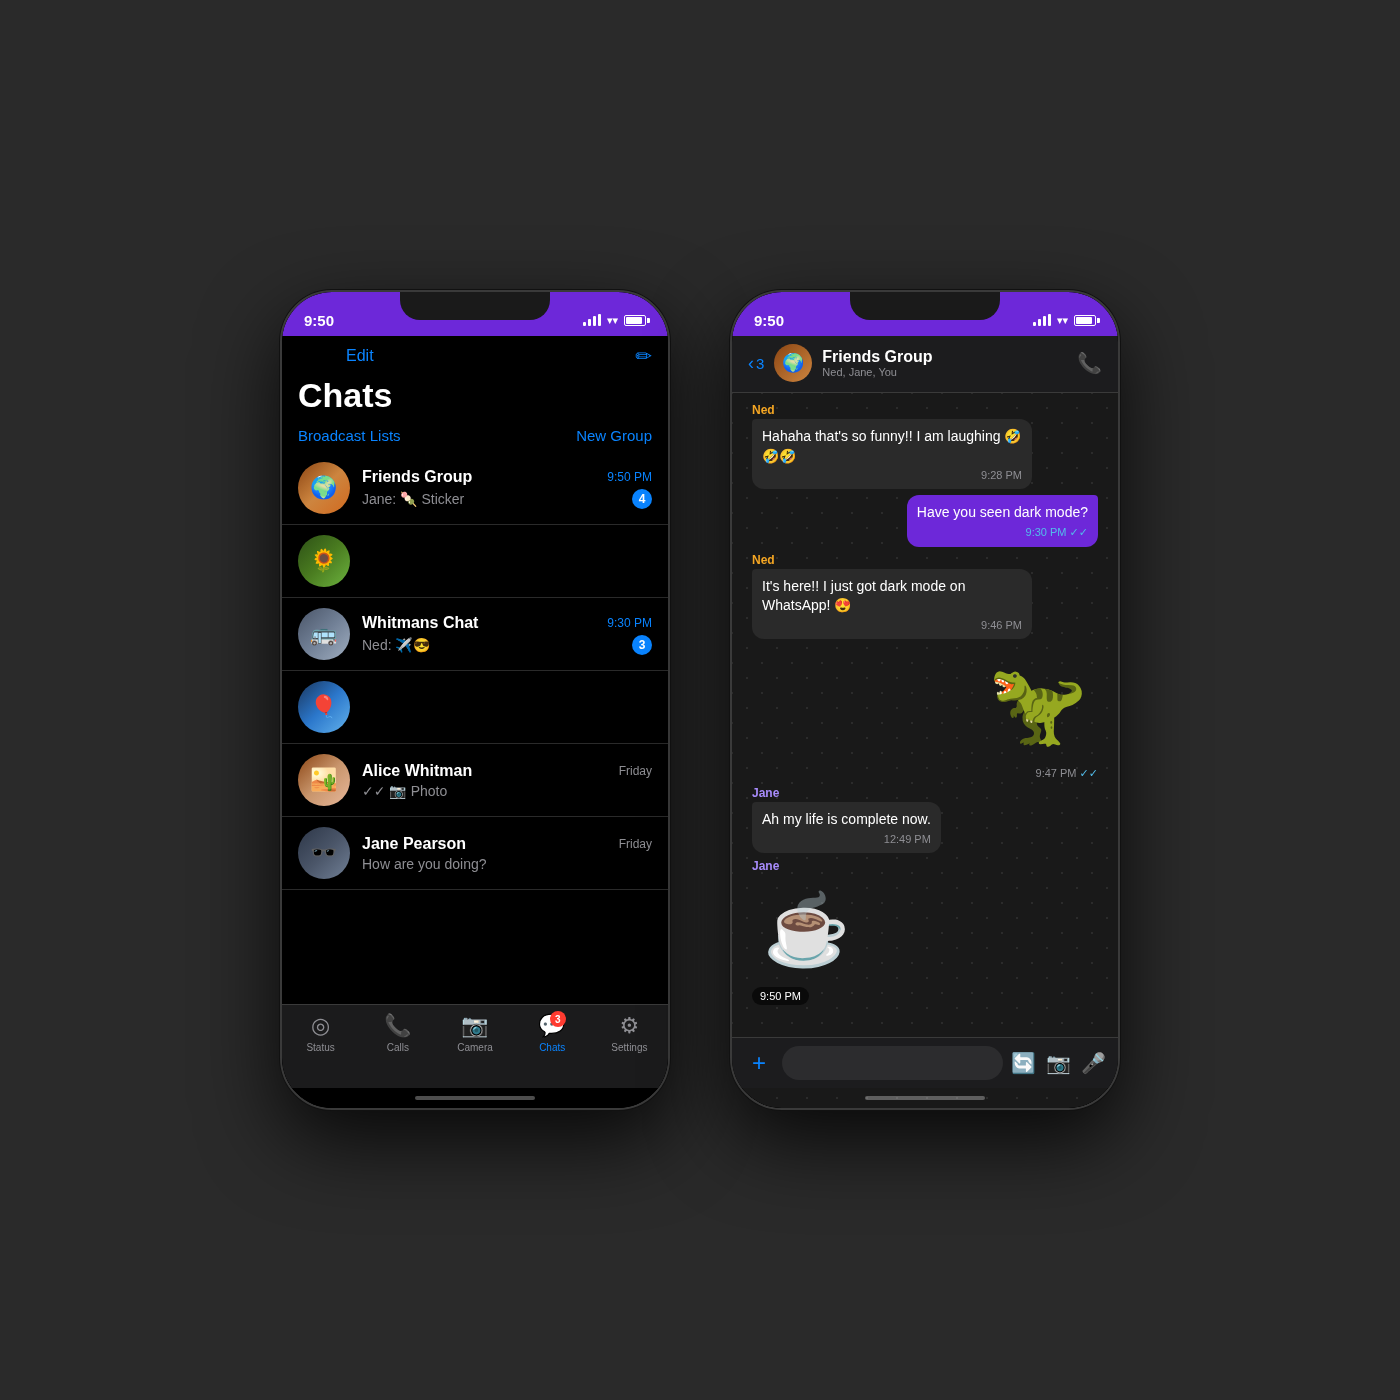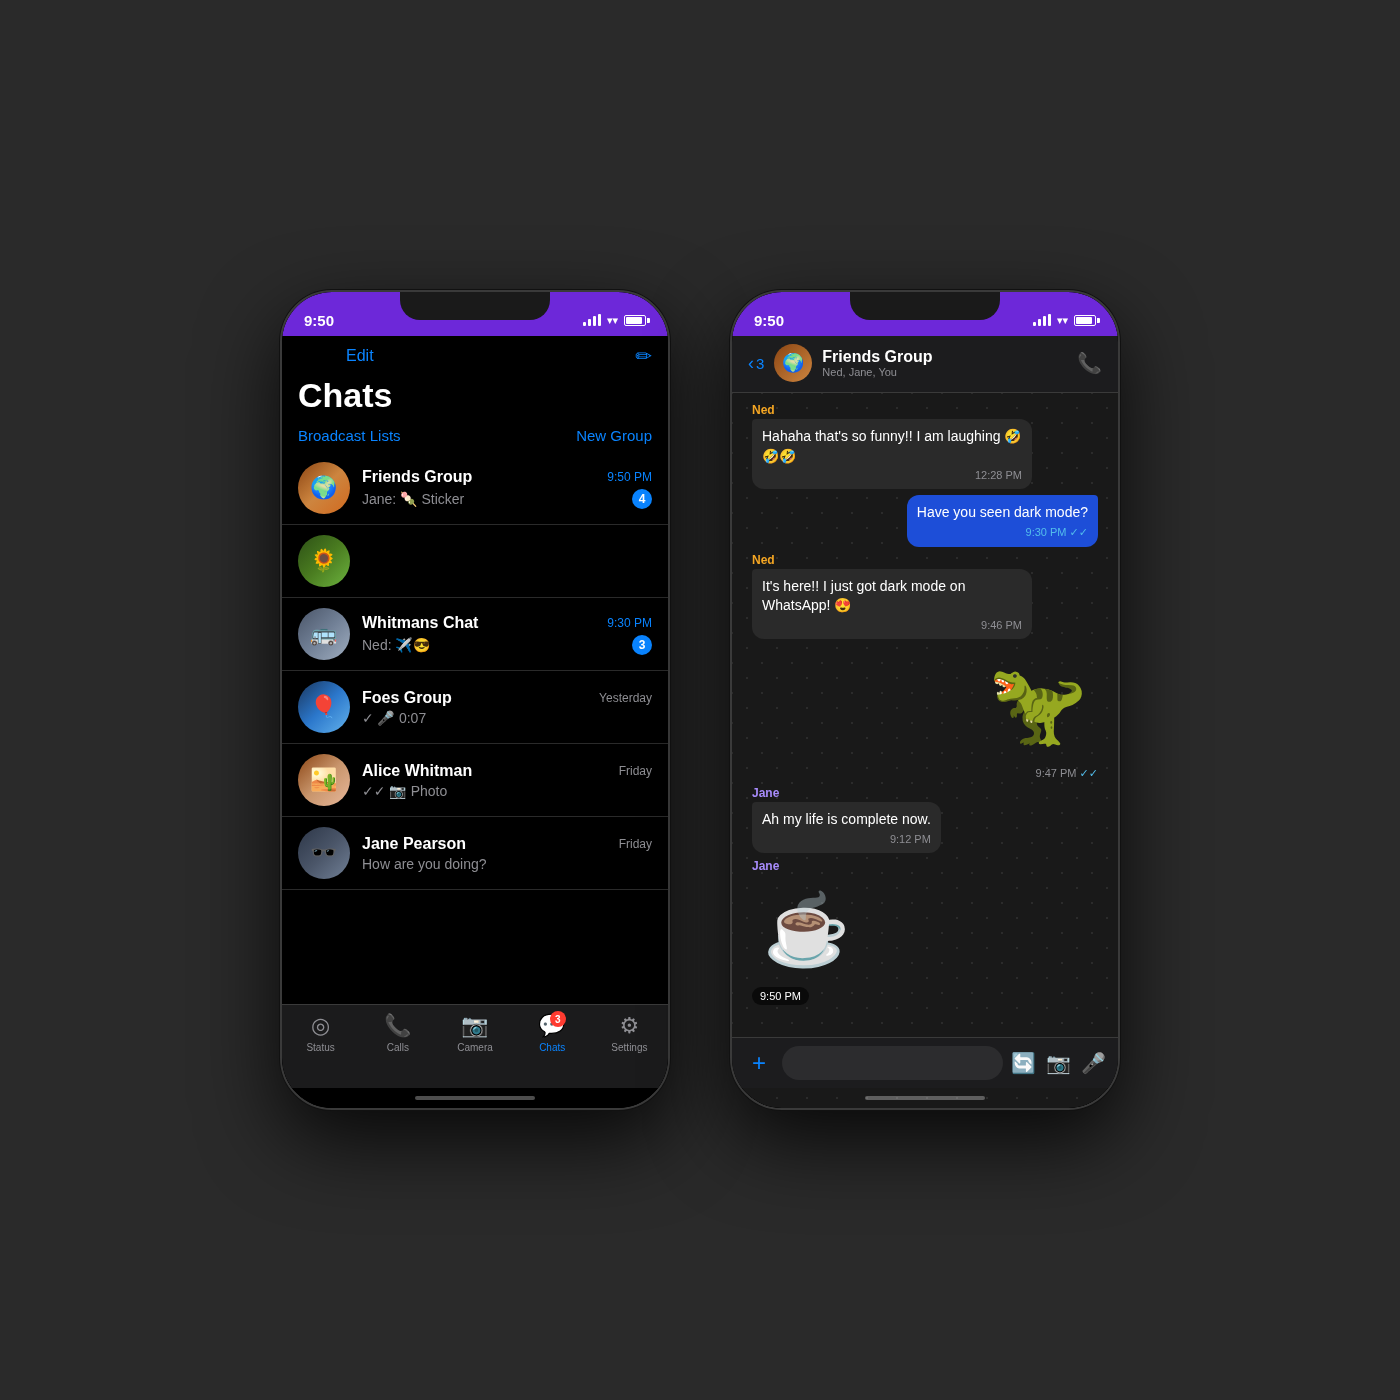--- a/index.html
+++ b/index.html
@@ -393,21 +393,21 @@
       border-radius: 12px;
       padding: 8px 10px;
       position: relative;
     }
     .msg-bubble.received {
       background: #2a2a2a;
       align-self: flex-start;
       border-radius: 4px 12px 12px 12px;
     }
     .msg-bubble.sent {
-      background: #1d4ed8;
+      background: #6d28d9;
       align-self: flex-end;
       border-radius: 12px 4px 12px 12px;
     }
     .msg-text {
       font-size: 14px;
       color: #fff;
       line-height: 1.4;
     }
     .msg-meta {
       font-size: 11px;
@@ -572,29 +572,20 @@
             </div>
             <div class="chat-row2">
               <span class="chat-preview">Ned: ✈️😎</span>
               <div class="badge">3</div>
             </div>
           </div>
         </div>
 
         <div class="chat-item">
           <div class="chat-avatar avatar-foes">🎈</div>
-          <div class="chat-content">
-            <div class="chat-row1">
-              <span class="chat-name">Foes Group</span>
-              <span class="chat-time">Yesterday</span>
-            </div>
-            <div class="chat-row2">
-              <span class="chat-preview">✓ 🎤 0:07</span>
-            </div>
-          </div>
         </div>
 
         <div class="chat-item">
           <div class="chat-avatar avatar-alice">🏜️</div>
           <div class="chat-content">
             <div class="chat-row1">
               <span class="chat-name">Alice Whitman</span>
               <span class="chat-time">Friday</span>
             </div>
             <div class="chat-row2">
@@ -682,21 +673,21 @@
     <div class="chat-view">
       <div class="chat-bg"></div>
       <div class="chat-bg-pattern"></div>
 
       <div class="messages-area">
 
         <div class="msg-group received">
           <span class="sender-label">Ned</span>
           <div class="msg-bubble received">
             <span class="msg-text">Hahaha that's so funny!! I am laughing 🤣🤣🤣</span>
-            <div class="msg-meta">12:28 PM</div>
+            <div class="msg-meta">9:28 PM</div>
           </div>
         </div>
 
         <div class="msg-group sent">
           <div class="msg-bubble sent">
             <span class="msg-text">Have you seen dark mode?</span>
             <div class="msg-meta sent">9:30 PM <span class="check-marks">✓✓</span></div>
           </div>
         </div>
 
@@ -712,21 +703,21 @@
           <div class="sticker-container">
             <div class="sticker-dino">🦖</div>
           </div>
           <div class="sticker-time">9:47 PM <span class="check-marks">✓✓</span></div>
         </div>
 
         <div class="msg-group received">
           <span class="sender-label jane">Jane</span>
           <div class="msg-bubble received">
             <span class="msg-text">Ah my life is complete now.</span>
-            <div class="msg-meta">9:12 PM</div>
+            <div class="msg-meta">12:49 PM</div>
           </div>
         </div>
 
         <div class="msg-group received sticker-cup">
           <span class="sender-label jane">Jane</span>
           <div class="sticker-cup-container">
             <span style="font-size:70px;">☕</span>
           </div>
           <div class="cup-time-bubble">9:50 PM</div>
         </div>

